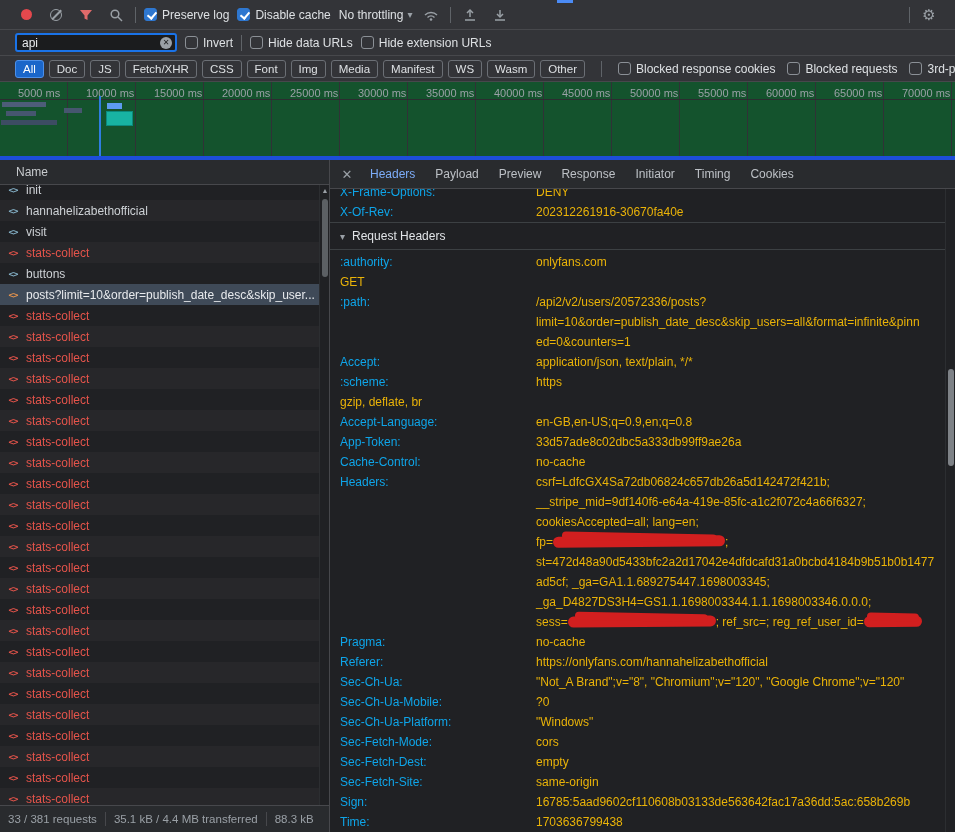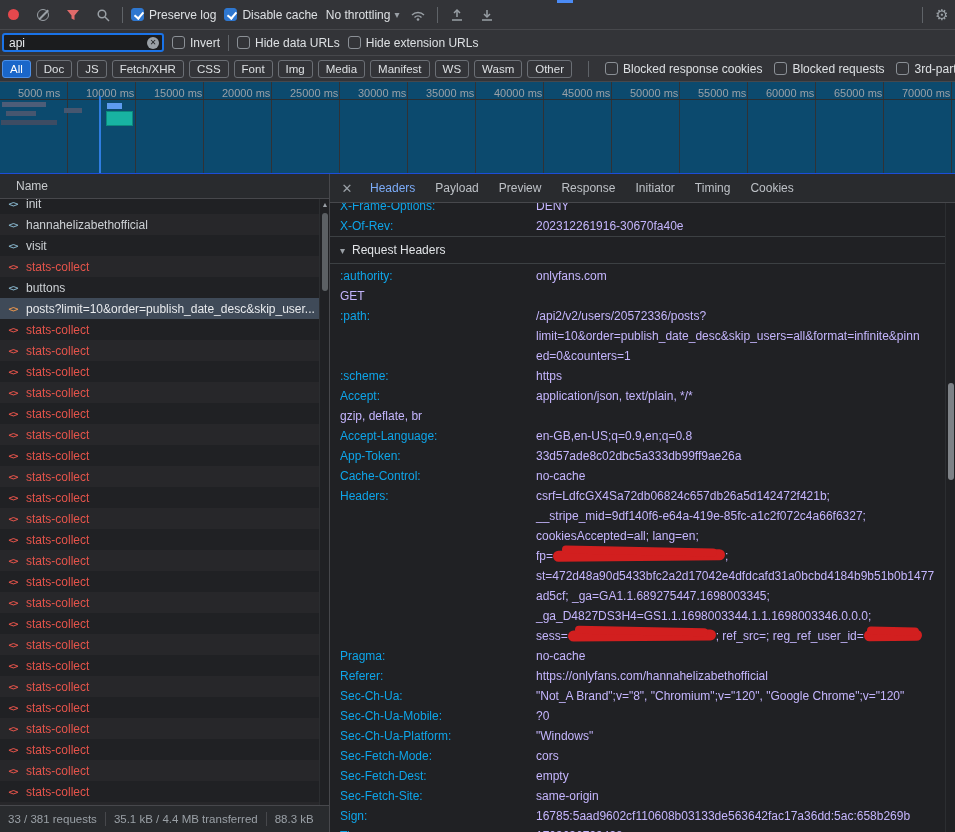--- a/index.html
+++ b/index.html
@@ -3,21 +3,21 @@
 <meta charset="utf-8">
 <style>
   *{box-sizing:border-box}
   html,body{margin:0;padding:0}
   body{width:955px;height:832px;overflow:hidden;background:#202124;color:#e8eaed;
        font:12px "Liberation Sans","DejaVu Sans",sans-serif;}
   .devtools{width:955px;height:832px;display:flex;flex-direction:column;position:relative}
 
   
   .tb{display:flex;align-items:center;gap:8px;background:#333438;border-bottom:1px solid #47484c;
-      padding:0 2px;flex:none;white-space:nowrap}
+      padding:0 15px;flex:none;white-space:nowrap}
   .tb-top{height:30px}
   .tb-filter{height:26px}
   .tb-types{height:26px;gap:16px}
   .vsep{width:1px;height:16px;background:#5f6368;flex:none}
   .flex-sp{flex:1}
   .icon-btn{width:22px;height:20px;display:flex;align-items:center;justify-content:center;flex:none;cursor:pointer}
   .rec{width:11px;height:11px;border-radius:50%;background:#e5484d}
   .noslash{width:12px;height:12px;border-radius:50%;border:1.5px solid #9aa0a6;position:relative}
   .noslash::after{content:"";position:absolute;left:-1.5px;top:4px;width:13px;height:1.5px;background:#9aa0a6;transform:rotate(-45deg)}
   .gear{font-size:15px;color:#9aa0a6;line-height:1}
@@ -37,21 +37,21 @@
       font:12px "Liberation Sans",sans-serif;padding:0 16px 0 5px}
   .clear-x{position:absolute;right:3px;top:1.5px;width:12px;height:12px;border-radius:50%;background:#9aa0a6;
       color:#1b1c1e;font-size:8px;line-height:12px;text-align:center;cursor:pointer}
 
   .chips{display:flex;align-items:center;gap:5px}
   .chip{padding:2px 7px;border:1px solid #6b6f75;border-radius:3px;color:#dde0e3;font-size:11.5px;cursor:pointer;flex:none}
   .chip.selected{background:#1a66c9;border-color:#4d90e8;color:#fff}
   .opts{display:flex;align-items:center;gap:12px}
 
   
-  .timeline{height:92px;position:relative;background:#0c4a6e;border-bottom:1px solid #1d4ed8;
+  .timeline{height:78px;position:relative;background:#14532d;border-bottom:4px solid #1d4ed8;
       overflow:hidden;flex:none}
   .tl-cols{display:flex;height:100%}
   .tl-col{width:68px;flex:none;border-right:1px solid #303236;padding-top:4px}
   .tl-label{color:#9aa0a6;font-size:11px;padding-left:18px;white-space:nowrap;display:inline-block}
   .tl-hline{position:absolute;left:0;top:17px;right:0;height:1px;background:#2b2d30}
   .tl-bars{position:absolute;inset:0;pointer-events:none}
   .bar{position:absolute}
   .b1{left:2px;top:20px;width:44px;height:5px;background:#4d5d78}
   .b2{left:6px;top:29px;width:30px;height:5px;background:#46566f}
   .b3{left:1px;top:38px;width:56px;height:5px;background:#3d4c63}
@@ -96,21 +96,21 @@
   .tabs{height:29px;flex:none;display:flex;align-items:center;background:#292b2e;border-bottom:1px solid #47484c;padding:0 4px}
   .tab-close{width:26px;text-align:center;color:#9aa0a6;font-size:13px;cursor:pointer;flex:none}
   .tab{padding:0 10px;line-height:29px;color:#bdc1c6;cursor:pointer;flex:none}
   .tab.selected{color:#7cacf8}
 
   .hdr-scroll{flex:1;position:relative;overflow:hidden;padding:0 12px 0 10px}
   .clip{height:13px;overflow:hidden}
   .clip .hdr-row{margin-top:-7px}
   .hdr-row{display:flex;line-height:20px}
   .hdr-name{width:196px;flex:none;color:#0ea5e9;white-space:nowrap}
-  .hdr-value{color:#c4b5fd;white-space:nowrap;min-width:0}
+  .hdr-value{color:#eab308;white-space:nowrap;min-width:0}
   .vline{line-height:20px;white-space:nowrap}
   .divider{height:1px;background:#3c4043;margin:0 -12px 0 -10px}
   .section-row{display:flex;align-items:center;height:26px;color:#e1e4e7}
   .tri{color:#9aa0a6;margin-right:7px;font-size:10px}
   .entries{padding-top:2px}
   .scrib{display:inline-block;height:11px;border-radius:6px;background:#d21f1f;vertical-align:-1px;
       position:relative;transform:rotate(-0.5deg)}
   .scrib::after{content:"";position:absolute;left:5%;top:-3px;width:90%;height:8px;border-radius:5px;
       background:#d21f1f;transform:rotate(1.6deg)}
 </style>
@@ -448,29 +448,29 @@
             </div>
             <div class="hdr-row">
               <span class="hdr-name">:path:</span>
               <div class="hdr-value">
                 <div class="vline"><span>/api2/v2/users/20572336/posts?</span></div>
                 <div class="vline"><span>limit=10&amp;order=publish_date_desc&amp;skip_users=all&amp;format=infinite&amp;pinn</span></div>
                 <div class="vline"><span>ed=0&amp;counters=1</span></div>
               </div>
             </div>
             <div class="hdr-row">
+              <span class="hdr-name">Accept:</span>
+              <div class="hdr-value">
+                <div class="vline"><span>application/json, text/plain, */*</span></div>
+              </div>
+            </div>
+            <div class="hdr-row">
               <span class="hdr-name">:scheme:</span>
               <div class="hdr-value">
                 <div class="vline"><span>https</span></div>
-              </div>
-            </div>
-            <div class="hdr-row">
-              <span class="hdr-name">Accept:</span>
-              <div class="hdr-value">
-                <div class="vline"><span>application/json, text/plain, */*</span></div>
               </div>
             </div>
             <div class="hdr-row">
               <div class="hdr-value">
                 <div class="vline"><span>gzip, deflate, br</span></div>
               </div>
             </div>
             <div class="hdr-row">
               <span class="hdr-name">Accept-Language:</span>
               <div class="hdr-value">

